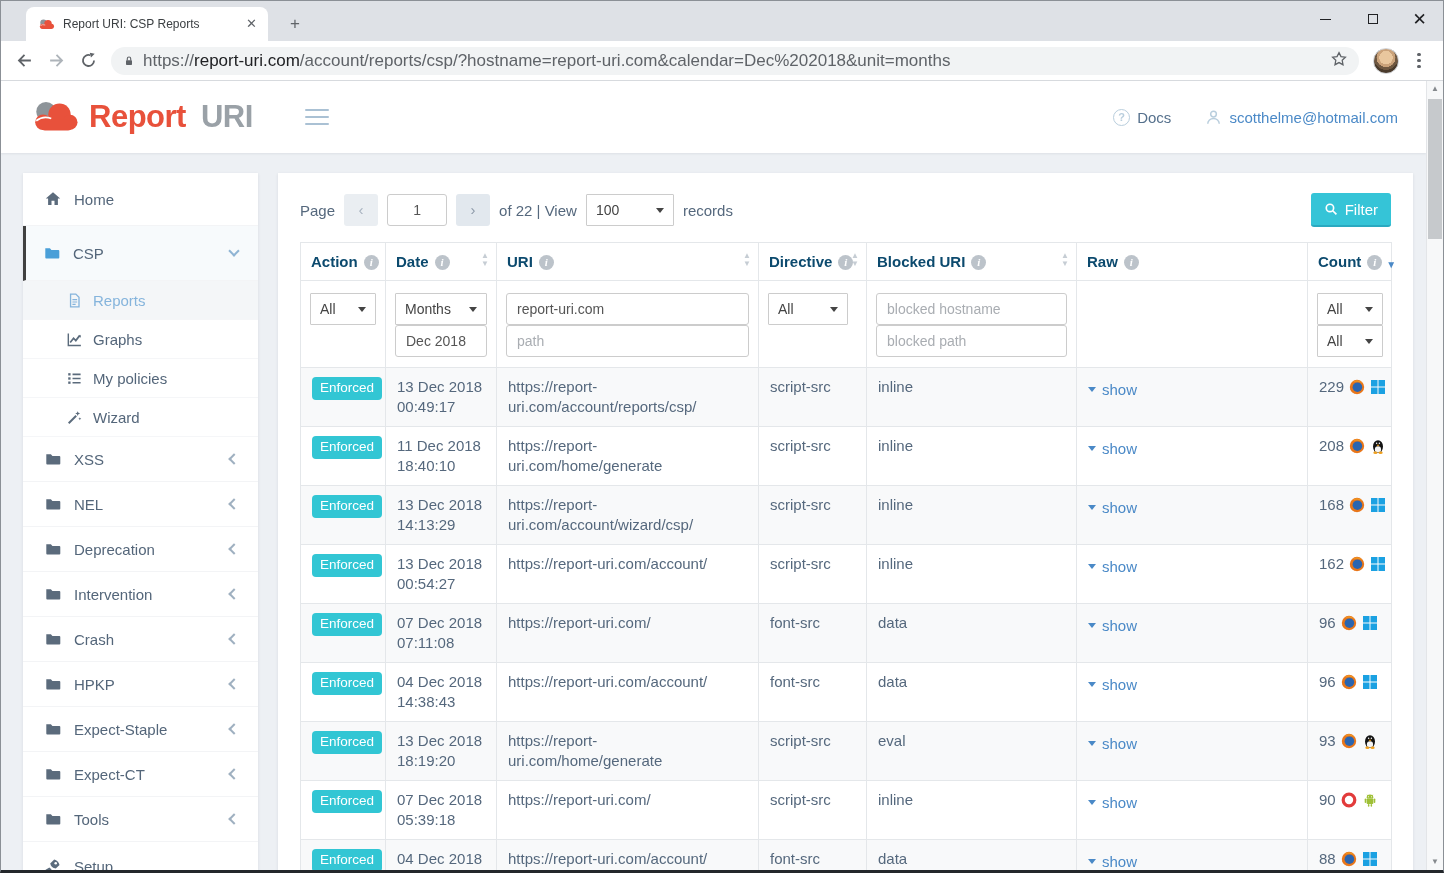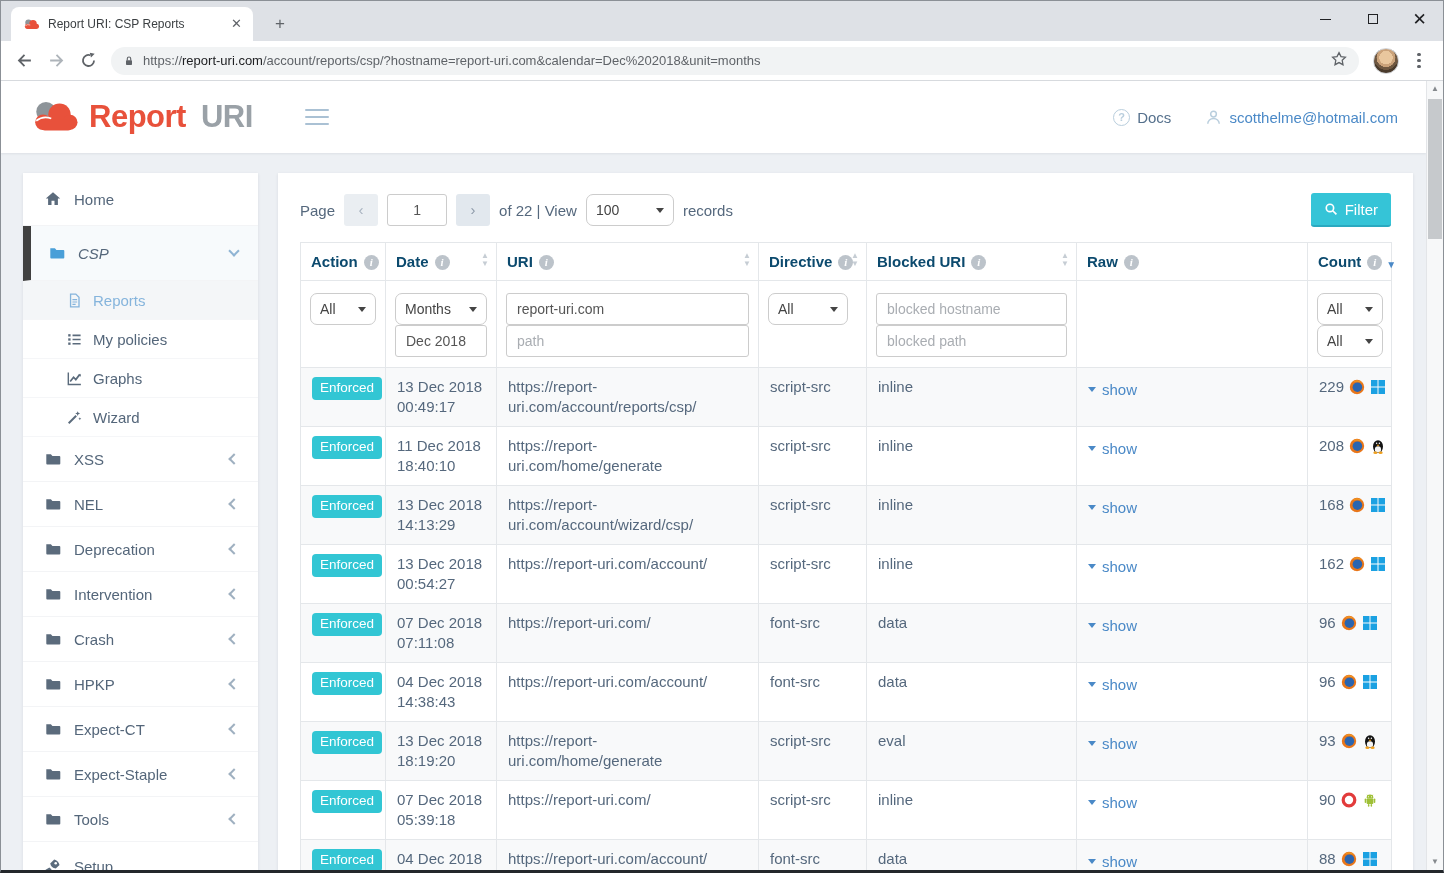--- a/index.html
+++ b/index.html
@@ -6,21 +6,21 @@
   html,body { width:1444px; height:873px; overflow:hidden; }
   body {
     font-family:"Liberation Sans", sans-serif;
     position:relative;
     background:#dee1e6;
     border:1px solid #8b9096;
     border-bottom:3px solid #23272b;
   }
 
   
-  .titlebar { position:absolute; top:0; left:0; right:0; height:40px; background:#dee1e6; }
+  .titlebar { position:absolute; top:0; left:15px; right:0; height:40px; background:#dee1e6; }
   .tab {
     position:absolute; left:10px; top:6px; width:242px; height:34px;
     background:#fff; border-radius:8px 8px 0 0;
     display:flex; align-items:center; gap:8px; padding:0 8px 0 12px;
   }
   .tab-favicon { width:17px; height:13px; flex:0 0 auto; }
   .tab-title { flex:1; font-size:12px; color:#3c4043; white-space:nowrap; overflow:hidden; }
   .tab-close { width:17px; height:17px; border-radius:50%; text-align:center; line-height:16px;
     font-size:13px; color:#5f6368; cursor:default; }
   .newtab { position:absolute; left:266px; top:11px; width:26px; height:24px;
@@ -36,21 +36,21 @@
     border-bottom:1px solid #d7dade; display:flex; align-items:center; padding:0 8px; gap:2px;
   }
   .nav-btn { width:30px; height:30px; display:flex; align-items:center; justify-content:center; border-radius:50%; }
   .nav-btn svg { width:17px; height:17px; }
   .c-enabled { color:#5f6368; } .c-disabled { color:#aeb4ba; }
   .omnibox {
     flex:1; height:28px; margin:0 6px; background:#f1f3f4; border-radius:14px;
     display:flex; align-items:center; gap:8px; padding:0 12px;
   }
   .omnibox svg.lock { width:12px; height:12px; color:#5f6368; flex:0 0 auto; }
-  .url { flex:1; font-size:13px; color:#5f6368; white-space:nowrap; overflow:hidden; }
+  .url { flex:1; font-size:17px; color:#5f6368; white-space:nowrap; overflow:hidden; }
   .url .domain { color:#202124; }
   .star-btn svg { width:16px; height:16px; color:#5f6368; }
   .avatar { width:26px; height:26px; border-radius:50%; margin:0 6px;
     background:radial-gradient(circle at 50% 36%, #e9c79e 0 34%, #caa27a 35% 48%, #6e5740 49% 62%, #4a3b2c 63% 100%);
     border:1px solid #d2d5d9; }
   .menu-dots { width:24px; height:24px; display:flex; flex-direction:column; align-items:center;
     justify-content:center; gap:2.5px; margin-right:4px; }
   .menu-dots i { width:3.4px; height:3.4px; border-radius:50%; background:#5f6368; }
 
   
@@ -73,21 +73,21 @@
 
   .content { position:absolute; top:72px; left:0; right:0; bottom:0; overflow:hidden; }
 
   
   .sidebar { position:absolute; left:22px; top:20px; width:235px; height:760px; background:#fff;
     box-shadow:0 1px 3px rgba(40,50,60,.10); }
   .side-item { display:flex; align-items:center; gap:13px; height:53px; padding:0 20px 0 22px;
     font-size:15px; color:#54667a; border-bottom:1px solid #f3f4f6; cursor:default; }
   .side-item .sicon { width:16px; height:16px; color:#5b6b7c; flex:0 0 auto; }
   .side-item.group { height:45px; }
-  .side-item.active-parent { height:55px; border-left:8px solid #404040; padding-left:18px; background:#f7fafc;font-style:italic; }
+  .side-item.active-parent { height:55px; border-left:3px solid #404040; padding-left:18px; background:#f7fafc; }
   .side-item.active-parent .sicon { color:#4a9fd8; }
   .side-sub .side-child { display:flex; align-items:center; gap:11px; height:39px; padding:0 20px 0 44px;
     font-size:15px; color:#54667a; border-bottom:1px solid #f5f6f8; }
   .side-sub .side-child .sicon { width:15px; height:15px; color:#5b6b7c; }
   .side-sub .side-child.active { background:#f4f6f8; color:#85b4dc; }
   .side-sub .side-child.active .sicon { color:#85b4dc; }
   .chev { width:8px; height:8px; border:0 solid #9fb0c0; transform:rotate(45deg); margin-left:auto; flex:0 0 auto; }
   .chev-left { border-left-width:2px; border-bottom-width:2px; }
   .chev-down { border-right-width:2px; border-bottom-width:2px; border-color:#8fb4d4; margin-top:-4px; }
   .side-item.setup { border-bottom:none; height:48px; }
@@ -96,21 +96,21 @@
   .main { position:absolute; left:277px; top:20px; width:1135px; height:1200px; background:#fff;
     box-shadow:0 1px 3px rgba(40,50,60,.10); padding:20px 22px; }
 
   .pagebar { display:flex; align-items:center; gap:9px; margin-bottom:15px; font-size:15px; color:#55687d; }
   .pg-btn { width:34px; height:32px; border-radius:3px; display:flex; align-items:center; justify-content:center; }
   .pg-prev { background:#eaeef2; color:#a7b2bf; } .pg-next { background:#e2e8ee; color:#8d9aa9; }
   .pg-btn span { font-size:15px; margin-top:-2px; }
   .pg-input { width:60px; height:32px; border:1px solid #ccc; border-radius:3px; text-align:center;
     font-size:14px; color:#555; font-family:inherit; }
   .fselect { display:inline-flex; align-items:center; justify-content:space-between; gap:8px;
-    height:32px; border:1px solid #ccc; border-radius:7px; background:#fff; padding:0 9px;
+    height:32px; border:1px solid #ccc; border-radius:1px; background:#fff; padding:0 9px;
     font-size:14px; color:#444; }
   .fselect .caret { width:0; height:0; border-left:4px solid transparent; border-right:4px solid transparent;
     border-top:5px solid #444; }
   .pp-select { width:88px; }
   .filter-btn { margin-left:auto; height:34px; background:#35c4d7; border-bottom:2px solid #2aa9c0;
     color:#fff; border-radius:3px; display:flex; align-items:center; gap:7px; padding:0 13px;
     font-size:15px; cursor:default; }
   .filter-btn svg { width:14px; height:14px; color:#fff; }
 
   
@@ -368,30 +368,30 @@
 
           <div class="side-child active">
             <svg class="sicon" viewBox="0 0 16 16">
               <use href="#sym-file"></use>
             </svg>
             <span>Reports</span>
           </div>
 
           <div class="side-child">
             <svg class="sicon" viewBox="0 0 16 16">
+              <use href="#sym-graph"></use>
+            </svg>
+            <span>Graphs</span>
+          </div>
+
+          <div class="side-child">
+            <svg class="sicon" viewBox="0 0 16 16">
               <use href="#sym-list"></use>
             </svg>
             <span>My policies</span>
-          </div>
-
-          <div class="side-child">
-            <svg class="sicon" viewBox="0 0 16 16">
-              <use href="#sym-graph"></use>
-            </svg>
-            <span>Graphs</span>
           </div>
 
           <div class="side-child">
             <svg class="sicon" viewBox="0 0 16 16">
               <use href="#sym-wand"></use>
             </svg>
             <span>Wizard</span>
           </div>
 
       </div>
@@ -441,29 +441,29 @@
             <use href="#sym-folder"></use>
           </svg>
           <span>HPKP</span>
           <span class="chev chev-left"></span>
         </div>
 
         <div class="side-item group">
           <svg class="sicon" viewBox="0 0 16 16">
             <use href="#sym-folder"></use>
           </svg>
+          <span>Expect-Staple</span>
+          <span class="chev chev-left"></span>
+        </div>
+
+        <div class="side-item group">
+          <svg class="sicon" viewBox="0 0 16 16">
+            <use href="#sym-folder"></use>
+          </svg>
           <span>Expect-CT</span>
-          <span class="chev chev-left"></span>
-        </div>
-
-        <div class="side-item group">
-          <svg class="sicon" viewBox="0 0 16 16">
-            <use href="#sym-folder"></use>
-          </svg>
-          <span>Expect-Staple</span>
           <span class="chev chev-left"></span>
         </div>
 
         <div class="side-item group">
           <svg class="sicon" viewBox="0 0 16 16">
             <use href="#sym-folder"></use>
           </svg>
           <span>Tools</span>
           <span class="chev chev-left"></span>
         </div>

